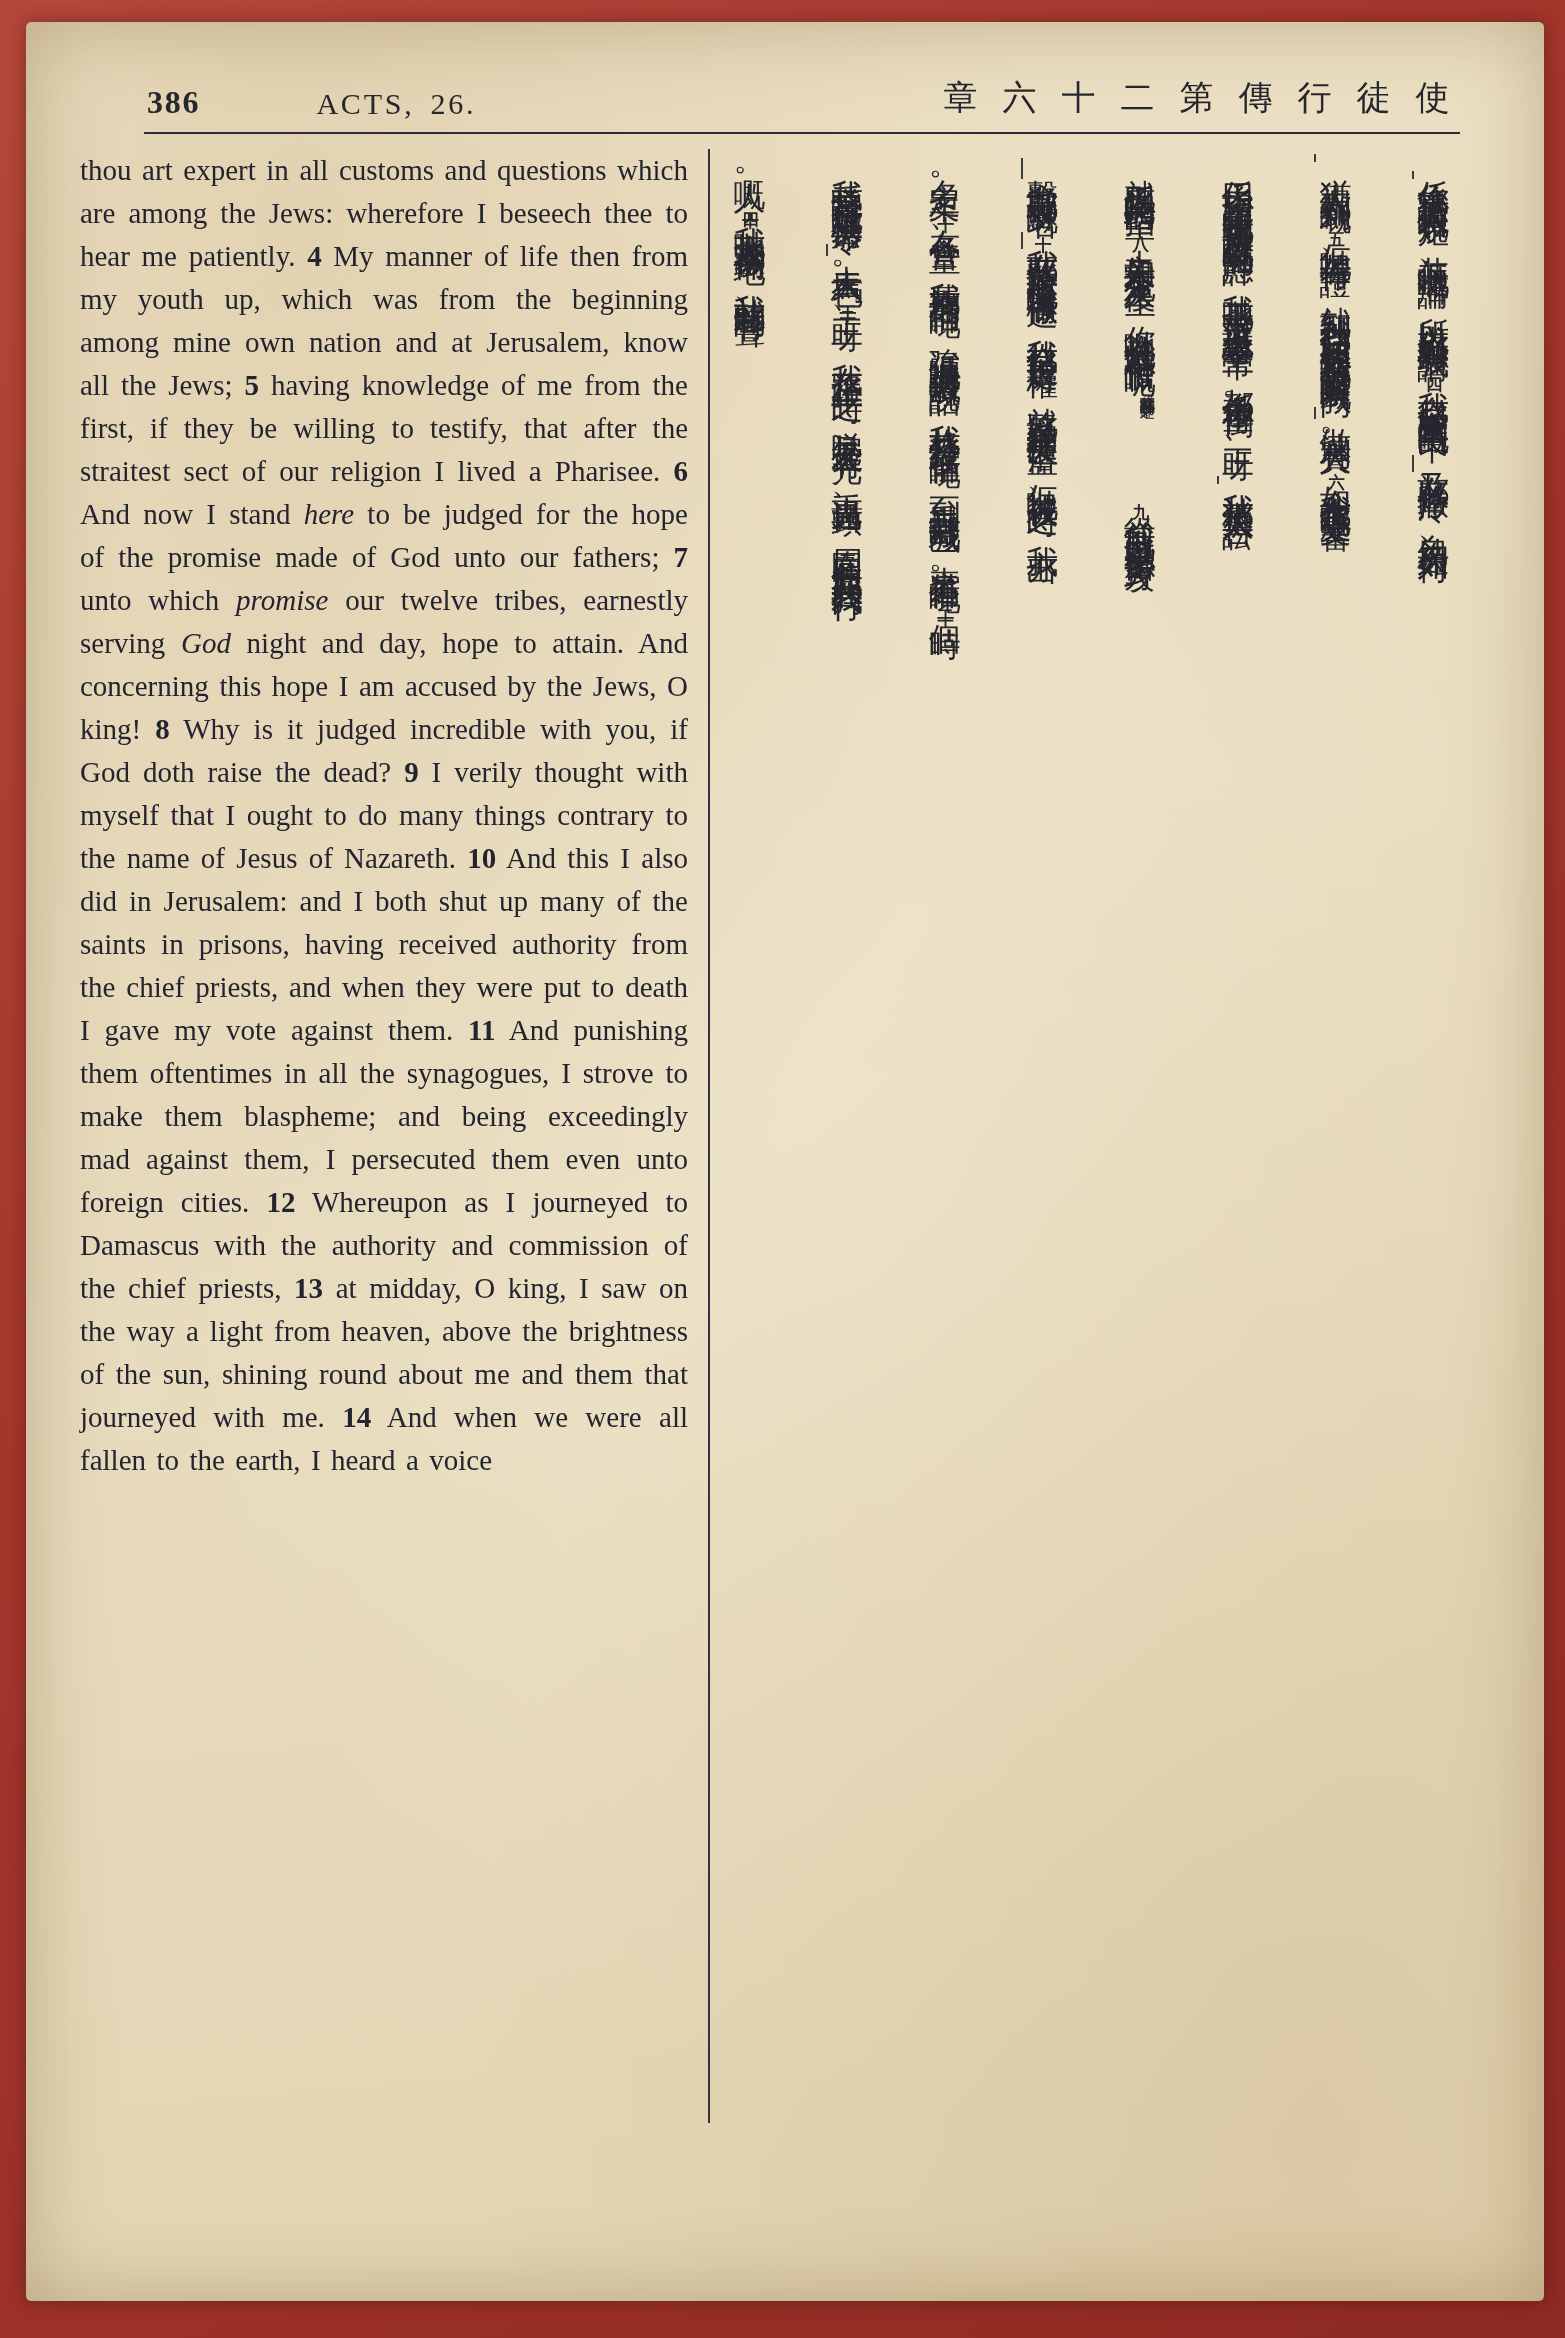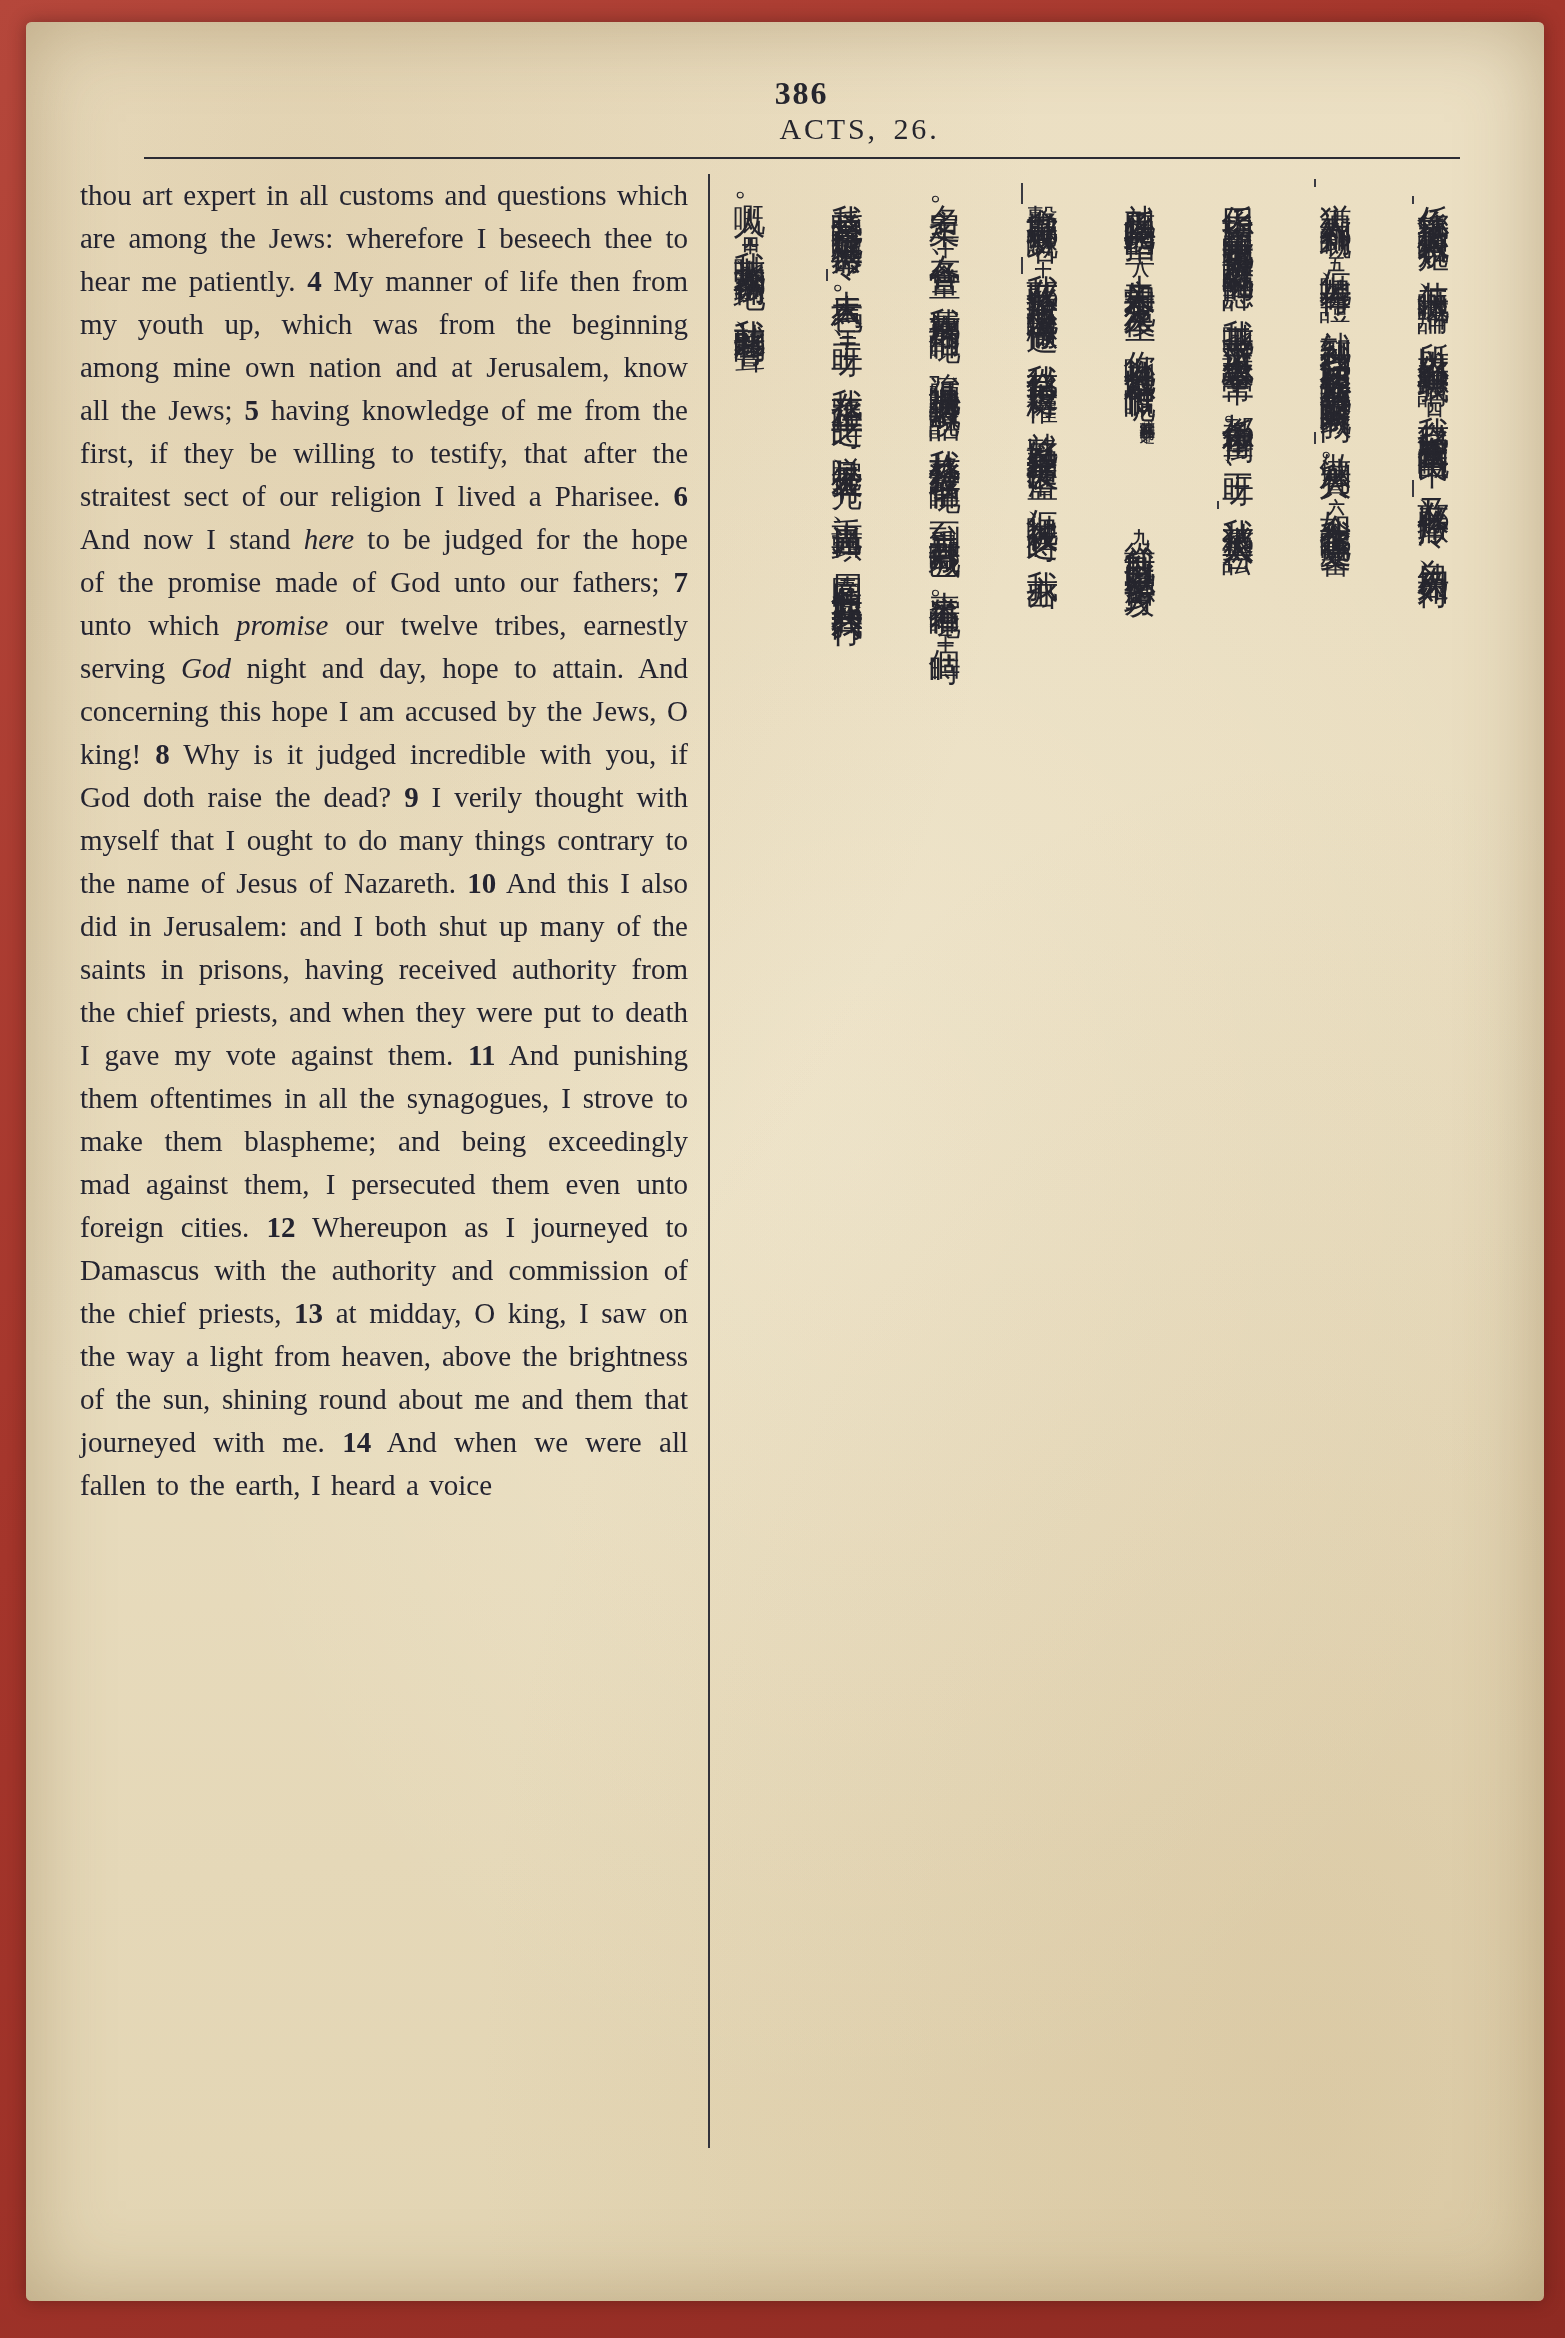--- a/index.html
+++ b/index.html
@@ -18,22 +18,21 @@
       radial-gradient(ellipse at 85% 92%, rgba(188,158,108,0.22), transparent 46%),
       radial-gradient(ellipse at 55% 50%, rgba(255,250,235,0.25), transparent 60%),
       linear-gradient(175deg, #ece0c4 0%, #e8dcbe 55%, #e2d4b2 100%);
     box-shadow: inset 0 0 83px rgba(122, 92, 48, 0.38), 0 0 16.5px rgba(60,20,15,0.45);
     border-radius: 5.5px;
     color: #26262e;
   }
   .header {
     margin: 53px 88px 0 121px;
     display: flex;
-    align-items: center;
-    flex-direction: column;
+    align-items: flex-end;
   }
   .pagenum {
     font-size: 32px;
     font-weight: bold;
     letter-spacing: 1.8px;
   }
   .title-en {
     font-size: 30px;
     letter-spacing: 2.8px;
     margin-left: 116px;
@@ -114,20 +113,21 @@
 </style>
 </head>
 <body>
 
 <div class="book">
   <div class="page">
 
     <div class="header">
       <span class="pagenum">386</span>
       <span class="title-en">ACTS, 26.</span>
+      <span class="title-zh">章六十二第傳行徒使</span>
     </div>
 
     <div class="rule"></div>
 
     <div class="columns">
       <div class="en-col" id="en-col"><span>thou art expert in all customs and questions which are among the Jews: wherefore I beseech thee to hear me patiently. </span><span class="vnum">4</span><span> My manner of life then from my youth up, which was from the beginning among mine own nation and at Jerusalem, know all the Jews; </span><span class="vnum">5</span><span> having knowledge of me from the first, if they be willing to testify, that after the straitest sect of our religion I lived a Pharisee. </span><span class="vnum">6</span><span> And now I stand </span><span class="ital">here</span><span> to be judged for the hope of the promise made of God unto our fathers; </span><span class="vnum">7</span><span> unto which </span><span class="ital">promise</span><span> our twelve tribes, earnestly serving </span><span class="ital">God</span><span> night and day, hope to attain. And concerning this hope I am accused by the Jews, O king! </span><span class="vnum">8</span><span> Why is it judged incredible with you, if God doth raise the dead? </span><span class="vnum">9</span><span> I verily thought with myself that I ought to do many things contrary to the name of Jesus of Nazareth. </span><span class="vnum">10</span><span> And this I also did in Jerusalem: and I both shut up many of the saints in prisons, having received authority from the chief priests, and when they were put to death I gave my vote against them. </span><span class="vnum">11</span><span> And punishing them oftentimes in all the synagogues, I strove to make them blaspheme; and being exceedingly mad against them, I persecuted them even unto foreign cities. </span><span class="vnum">12</span><span> Whereupon as I journeyed to Damascus with the authority and commission of the chief priests, </span><span class="vnum">13</span><span> at midday, O king, I saw on the way a light from heaven, above the brightness of the sun, shining round about me and them that journeyed with me. </span><span class="vnum">14</span><span> And when we were all fallen to the earth, I heard a voice</span></div>
       <div class="divider"></div>
       <div class="zh-col" id="zh-col">
           <div class="cn-line"><span>係你熟悉</span><span class="cn-pn">猶太</span><span>人嘅規矩、共佢哋嘅辯論、所以求你忍耐聽我講。</span><span class="cn-verse">四</span><span>我自從起初在本國嘅民中、及在</span><span class="cn-pn">耶路撒冷</span><span>、自幼為人如何、</span></div>
           <div class="cn-line"><span class="cn-pn">猶太</span><span>人都知到嘅、</span><span class="cn-verse">五</span><span>佢哋若肯作證、就知到我自從起初係照依我哋教中最嚴緊嘅教門、做</span><span class="cn-pn">法利賽</span><span>人。</span><span class="cn-verse">六</span><span>如今我企在呢處受審、</span></div>

